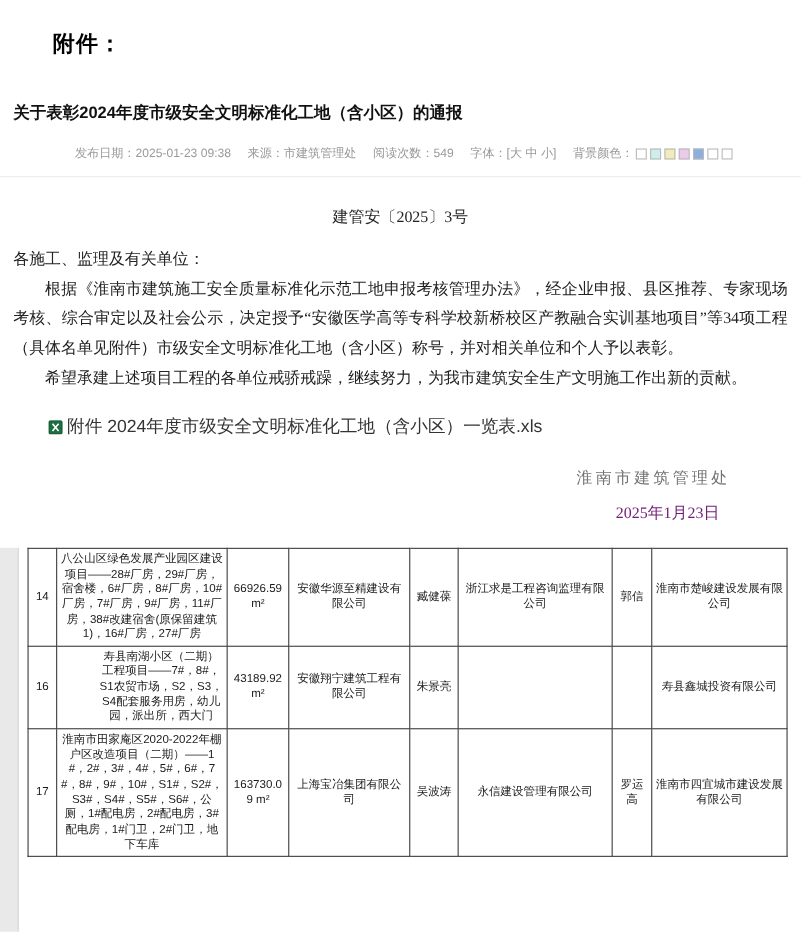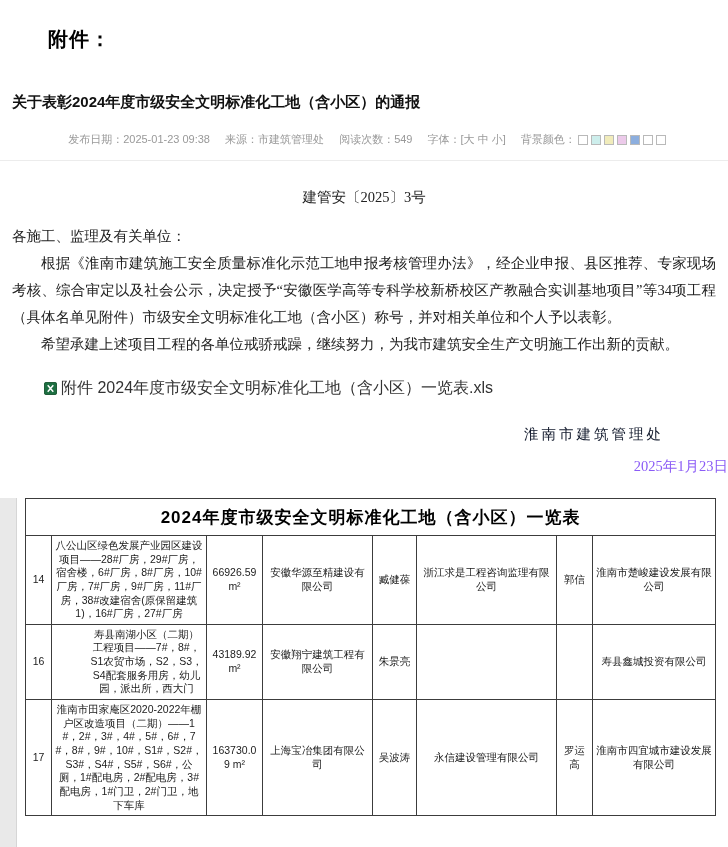--- a/index.html
+++ b/index.html
@@ -39,25 +39,25 @@
   }
   .salutation { margin-top: 16px; }
   .indent { text-indent: 2em; }
   .attach-file {
     margin: 20px 0 0 44px; font-size: 16px; color: #333;
     display: flex; align-items: center; gap: 4px; cursor: pointer; width: fit-content;
   }
   .xls-icon { width: 13px; height: 13px; flex: 0 0 auto; }
   .sign-org {
     margin-top: 26px; text-align: right; padding-right: 64px;
-    font-family: "Liberation Serif", serif; font-size: 14.5px; letter-spacing: 3px; color: #0f172a;
+    font-family: "Liberation Serif", serif; font-size: 14.5px; letter-spacing: 3px; color: #737373;
   }
   .sign-date {
-    margin-top: 13px; text-align: right; 
-    font-family: "Liberation Serif", serif; font-size: 14.5px; color: #8b5cf6;
+    margin-top: 13px; text-align: right; padding-right: 74px;
+    font-family: "Liberation Serif", serif; font-size: 14.5px; color: #701a75;
   }
   
   .sheet-area { position: relative; margin-top: 22px; }
   .sheet-gutter {
     position: absolute; left: 0; top: 0; width: 17px; height: 370px;
     background: #e9e9e9; border-right: 1px solid #d6d6d6;
   }
   table.list {
     margin-left: 25px; border-collapse: collapse; table-layout: fixed;
     width: 690px; background: #fff;
@@ -131,23 +131,20 @@
       <col style="width:26px">
         <col style="width:155px">
         <col style="width:56px">
         <col style="width:110px">
       <col style="width:44px">
         <col style="width:140px">
         <col style="width:36px">
         <col style="width:123px">
     </colgroup>
     <thead>
-      <tr>
-        <th class="list-title-cell" colspan="8">2024年度市级安全文明标准化工地（含小区）一览表</th>
-      </tr>
     </thead>
     <tbody>
         <tr>
           <td>14</td>
           <td style="text-align: center;">八公山区绿色发展产业园区建设项目——28#厂房，29#厂房，宿舍楼，6#厂房，8#厂房，10#厂房，7#厂房，9#厂房，11#厂房，38#改建宿舍(原保留建筑1)，16#厂房，27#厂房</td>
           <td>66926.59m²</td>
           <td>安徽华源至精建设有限公司</td>
           <td>臧健葆</td>
           <td>浙江求是工程咨询监理有限公司</td>
           <td>郭信</td>

